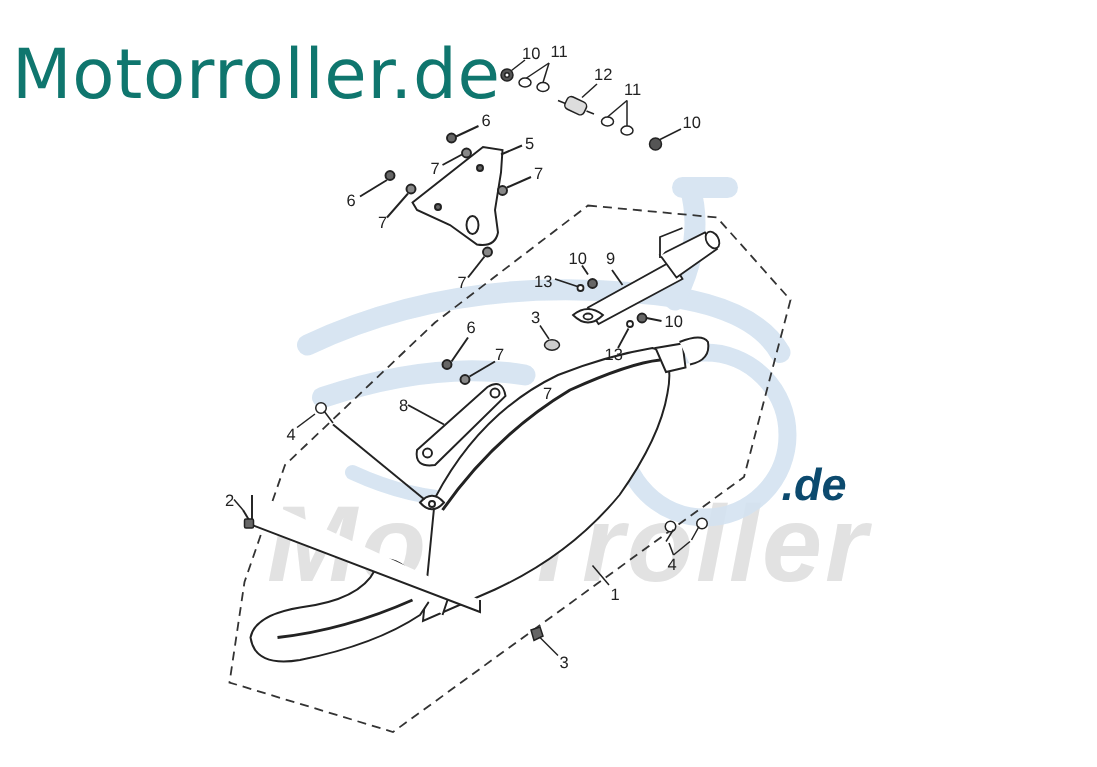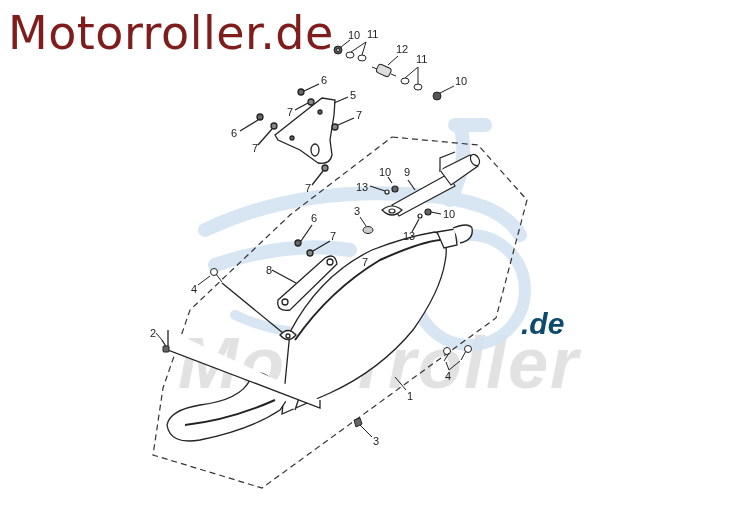--- a/index.html
+++ b/index.html
@@ -1,17 +1,17 @@
 <!DOCTYPE html>
 <html><head>
   <meta charset="utf-8">
   <style>
     html, body { margin: 0; padding: 0; background: #ffffff; }
     body { width: 731px; height: 511px; position: relative; overflow: hidden; font-family: "Liberation Sans", sans-serif; }
-    .wm-top { position: absolute; left: 8px; top: 6px; font-size: 46px; color: #7f1d1d; font-family: "DejaVu Sans", sans-serif; letter-spacing: 0.5px; white-space: nowrap; }
+    .wm-top { position: absolute; left: 8px; top: 22px; font-size: 46px; color: #0f766e; font-family: "DejaVu Sans", sans-serif; letter-spacing: 0.5px; white-space: nowrap; }
     .wm-big { position: absolute; left: 178px; top: 322px; font-size: 72px; font-weight: bold; font-style: italic; color: #e2e2e2; font-family: "Liberation Sans", sans-serif; letter-spacing: 2px; white-space: nowrap; }
     .wm-de { position: absolute; left: 521px; top: 307px; font-size: 30px; font-weight: bold; font-style: italic; color: #0c4a6e; font-family: "Liberation Sans", sans-serif; white-space: nowrap; }
     svg.diagram { position: absolute; left: 0; top: 0; }
     .lbl { font-family: "Liberation Sans", sans-serif; font-size: 11px; fill: #222; }
   </style>
 </head>
 <body>
 
 <div class="wm-top">Motorroller.de</div>
 <div class="wm-big">Motorroller</div>

